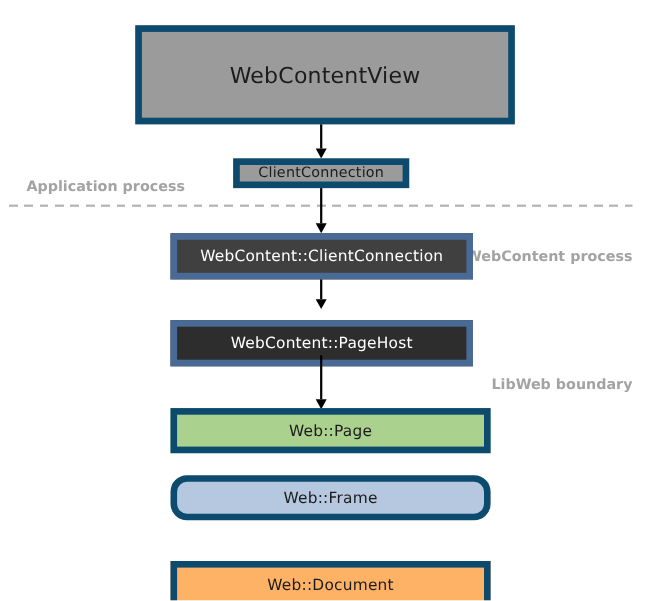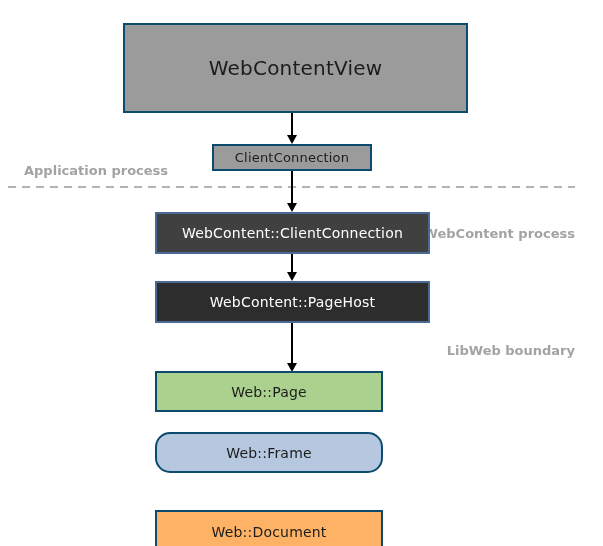--- a/index.html
+++ b/index.html
@@ -11,21 +11,21 @@
   #canvas {
     position: relative;
     width: 603px;
     height: 546px;
     background: #ffffff;
     overflow: hidden;
   }
   .node {
     position: absolute;
     box-sizing: border-box;
-    border: 2px solid #0c4a6e;
+    border: 6px solid #0c4a6e;
     display: flex;
     align-items: center;
     justify-content: center;
     text-align: center;
     color: #1c1c1c;
     letter-spacing: 0.2px;
   }
   .node-webcontentview {
     left: 123px; top: 23px; width: 345px; height: 90px;
     font-size: 20px;
@@ -34,23 +34,23 @@
     left: 212px; top: 144px; width: 160px; height: 27px;
     font-size: 13px;
   }
   .node-dark {
     left: 155px; width: 275px; height: 42px;
     color: #ffffff;
     font-size: 14px;
     border-color: #4a6a96;
   }
   .node-clientconnection { top: 212px; }
-  .node-pagehost { top: 281px; }
+  .node-pagehost { top: 291px; }
   .node-colored {
-    left: 155px; width: 228px; height: 41px;
+    left: 155px; width: 291px; height: 41px;
     font-size: 14px;
   }
   .node-webpage { top: 371px; }
   .node-webframe { top: 432px; border-radius: 15px; }
   .node-webdocument { top: 477px; height: 43px; margin-top: 33px; }
 
   .arrow {
     position: absolute;
     left: 291px;
     width: 2px;

